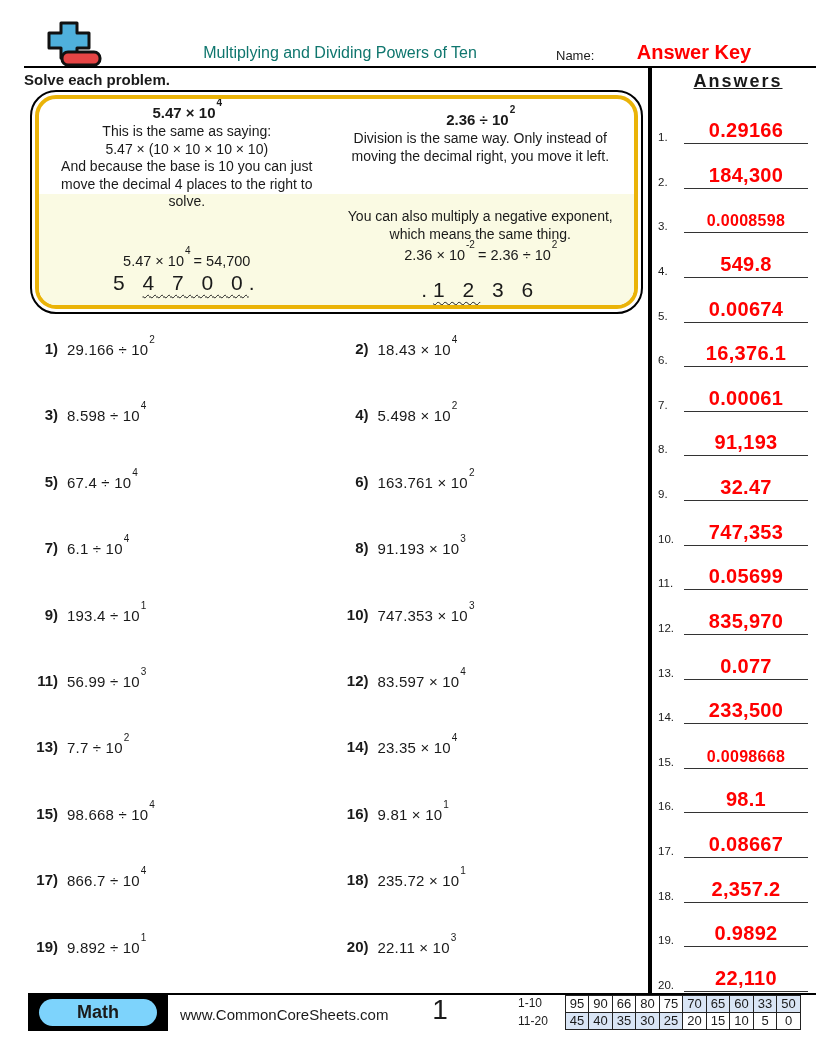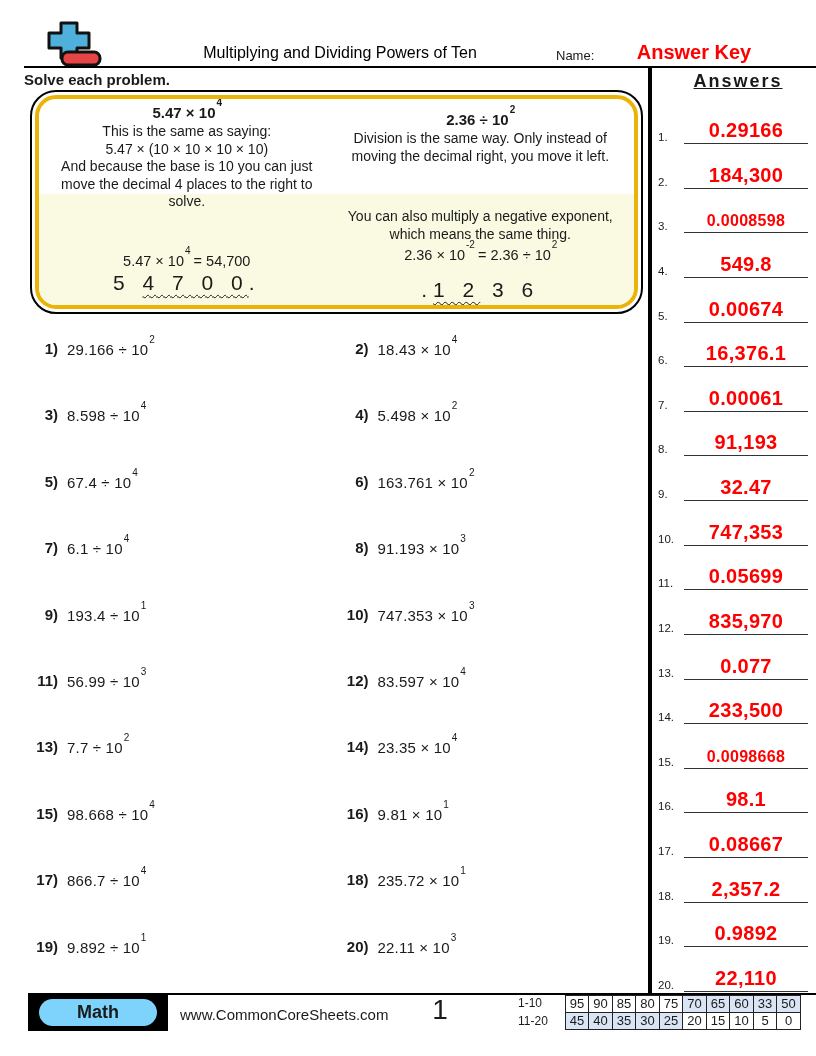--- a/index.html
+++ b/index.html
@@ -5,21 +5,21 @@
   :root{
     --red:#ff0000; --yellow:#fafae3; --cell-blue:#d9e5f5;
     --logo-blue:#4fb0dc; --logo-red:#e64545; --ink:#1a1a1a;
   }
   *{box-sizing:border-box; margin:0; padding:0;}
   html,body{width:816px; height:1056px;}
   body{position:relative; background:#fff; font-family:"Liberation Sans",sans-serif; color:var(--ink); overflow:hidden;}
 
   
   .logo{position:absolute; left:45px; top:21px;}
-  .page-title{position:absolute; left:140px; top:44px; width:400px; text-align:center; font-size:16px; color:#000000;}
+  .page-title{position:absolute; left:140px; top:44px; width:400px; text-align:center; font-size:16px; color:#0f766e;}
   .name-label{position:absolute; left:556px; top:48px; font-size:13px;}
   .answer-key{position:absolute; left:608px; top:41px; width:172px; text-align:center; font-size:20px; font-weight:bold; color:var(--red);}
   .header-rule{position:absolute; left:24px; top:66px; width:792px; border-top:2.5px solid #000;}
   .solve-label{position:absolute; left:24px; top:71px; font-size:15px; font-weight:bold;}
   .v-divider{position:absolute; left:648px; top:66px; height:928px; width:3px; border-left:2px solid #000; border-right:2px solid #000;}
 
   
   .ibox{position:absolute; left:30px; top:90px; width:613px; height:224px; border:2px solid #000; border-radius:26px; padding:3px; background:#fff;}
   .ibox-inner{position:relative; width:100%; height:100%; border:4px solid #eab308; border-radius:21px; overflow:hidden; background:#fff;}
   .ibox-yellow{position:absolute; left:0; right:0; top:95px; bottom:0; background:var(--yellow);}
@@ -314,21 +314,21 @@
   <div class="subject-pill">Math</div>
 </div>
 <div class="site-url">www.CommonCoreSheets.com</div>
 <div class="page-num">1</div>
 <div class="grade-label" style="top:996px">1-10</div>
 <div class="grade-label" style="top:1014px">11-20</div>
 <div class="grade-table">
     <div class="grade-row">
       <div class="grade-cell">95</div>
       <div class="grade-cell">90</div>
-      <div class="grade-cell">85</div>
+      <div class="grade-cell">66</div>
       <div class="grade-cell">80</div>
       <div class="grade-cell">75</div>
       <div class="grade-cell hl">70</div>
       <div class="grade-cell hl">65</div>
       <div class="grade-cell hl">60</div>
       <div class="grade-cell hl">33</div>
       <div class="grade-cell hl">50</div>
     </div>
     <div class="grade-row">
       <div class="grade-cell hl">45</div>

